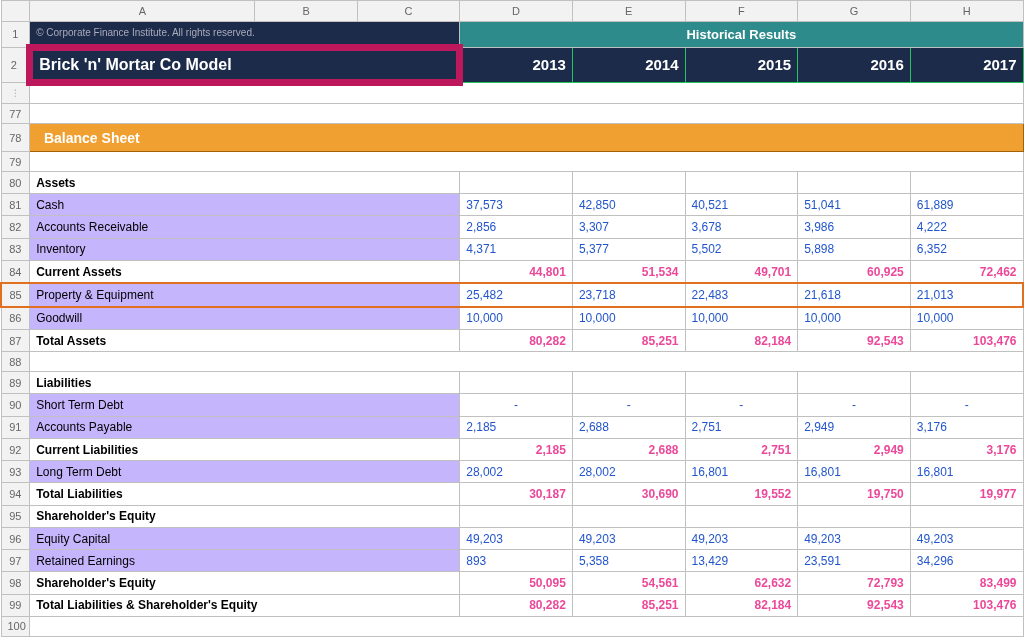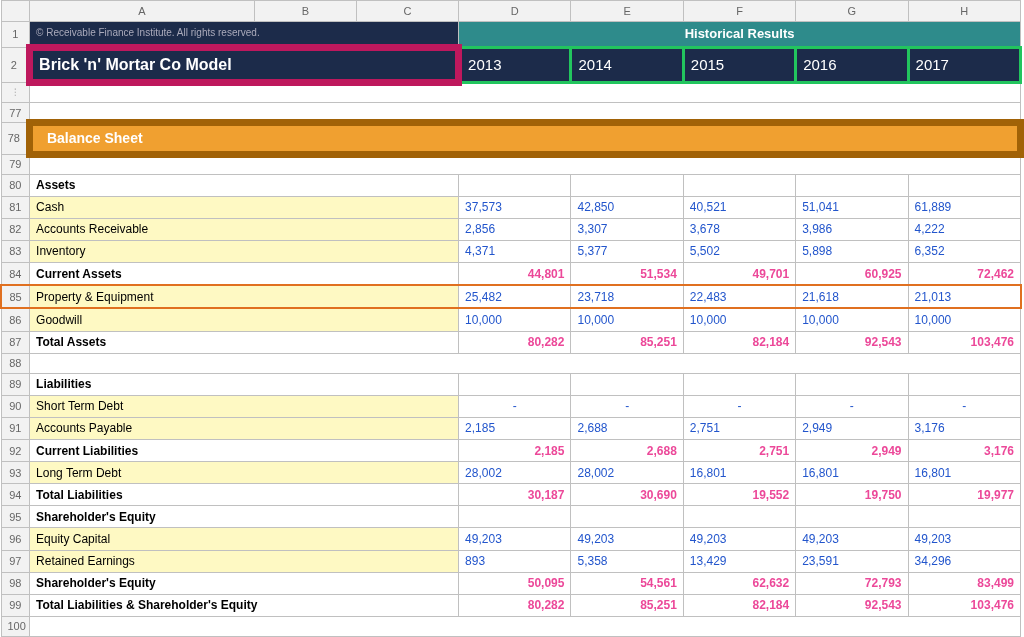--- a/index.html
+++ b/index.html
@@ -68,35 +68,35 @@
       background: #1c2b4a;
       color: #fff;
       font-weight: bold;
       font-size: 16px;
       border: 7px solid #be185d;
     }
 
     .row2-year {
       background: #1c2b4a;
       color: #fff;
-      text-align: left;
-      font-weight: normal;
+      text-align: right;
+      font-weight: bold;
       font-size: 15px;
-      border: 3px solid #22c55e;
+      border: 1px solid #22c55e;
     }
 
     
     .balance-header {
       background: #f0a030;
       color: #fff;
       font-weight: bold;
       font-size: 14px;
-      border: 7px solid #a16207;
-    }
-    .normal-label { background: #fef9c3; }
+      border: 1px solid #a16207;
+    }
+    .normal-label { background: #c4b5fd; }
     .bold-label { background: #fff; font-weight: normal; }
 
     
     .num-blue { color: #2255cc; text-align: left; }
     .num-black { color: #ec4899; text-align: right; font-weight: bold; }
     .num-dash { color: #2255cc; text-align: center; }
     .empty-cell { background: #fff; }
 
     
     .highlight-row td {
@@ -138,21 +138,21 @@
     <th class="col-header">D</th>
     <th class="col-header">E</th>
     <th class="col-header">F</th>
     <th class="col-header">G</th>
     <th class="col-header">H</th>
   </tr>
 
   <tr style="height:22px;">
     <td class="row-num">1</td>
     <td class="row1-abc" colspan="3">
-      <span>© Receivable Finance Institute. All rights reserved.</span>
+      <span>© Corporate Finance Institute. All rights reserved.</span>
     </td>
     <td class="row1-historical" colspan="5">
       <span>Historical Results</span>
     </td>
   </tr>
 
   <tr style="height:30px;">
     <td class="row-num">2</td>
     <td class="row2-title" colspan="3">
       <span>Brick 'n' Mortar Co Model</span>

